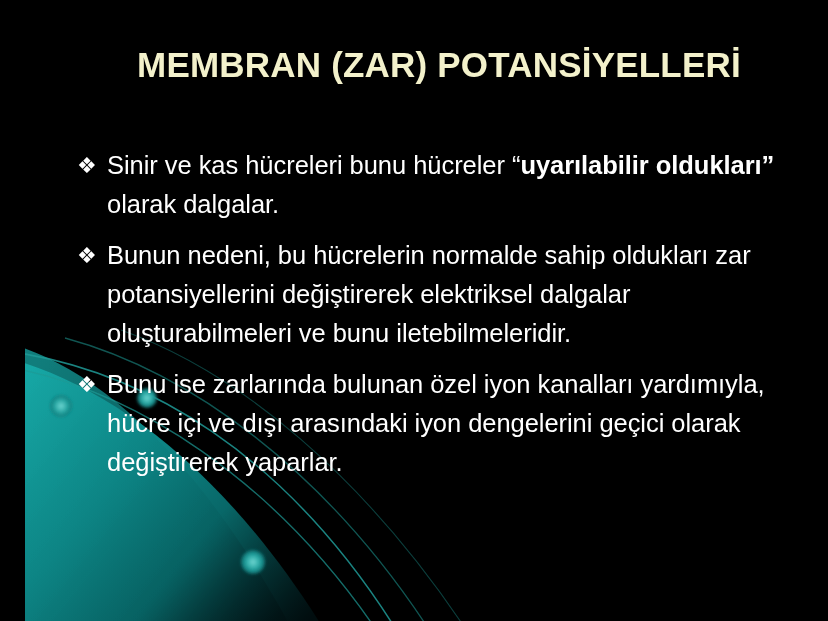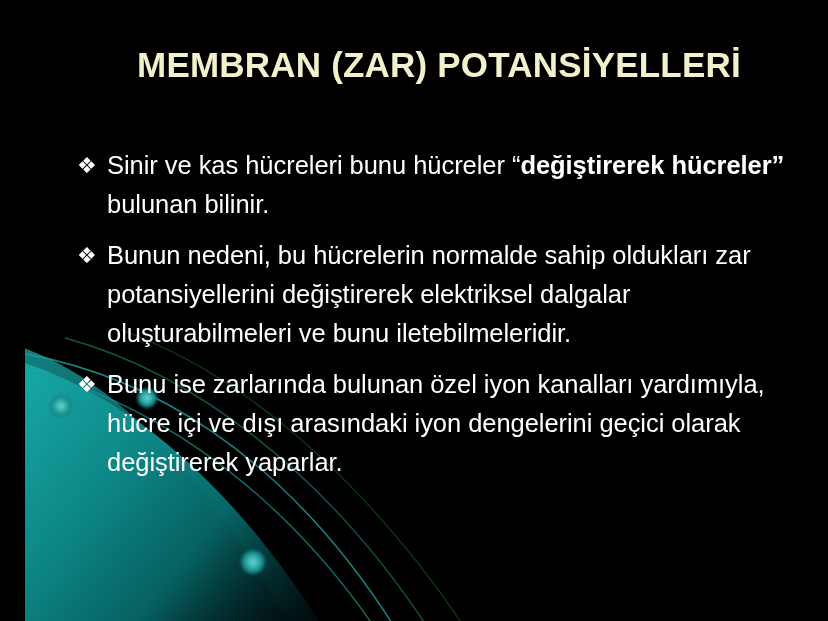--- a/index.html
+++ b/index.html
@@ -133,21 +133,21 @@
   </svg>
 
   <div class="title-block">
     <h1 class="slide-title">MEMBRAN (ZAR) POTANSİYELLERİ</h1>
   </div>
 
   <div class="body-block">
 
     <div class="bullet-row">
       <span class="bullet-glyph">❖</span>
-      <span class="bullet-text"><span>Sinir ve kas hücreleri bunu hücreler “</span><b>değiştirerek hücreler”</b><span> bulunan bilinir.</span></span>
+      <span class="bullet-text"><span>Sinir ve kas hücreleri bunu hücreler “</span><b>uyarılabilir oldukları”</b><span> olarak dalgalar.</span></span>
     </div>
 
     <div class="bullet-row">
       <span class="bullet-glyph">❖</span>
       <span class="bullet-text"><span>Bunun nedeni, bu hücrelerin normalde sahip oldukları zar potansiyellerini değiştirerek elektriksel dalgalar oluşturabilmeleri ve bunu iletebilmeleridir.</span></span>
     </div>
 
     <div class="bullet-row">
       <span class="bullet-glyph">❖</span>
       <span class="bullet-text"><span>Bunu ise zarlarında bulunan özel iyon kanalları yardımıyla, hücre içi ve dışı arasındaki iyon dengelerini geçici olarak değiştirerek yaparlar.</span></span>

